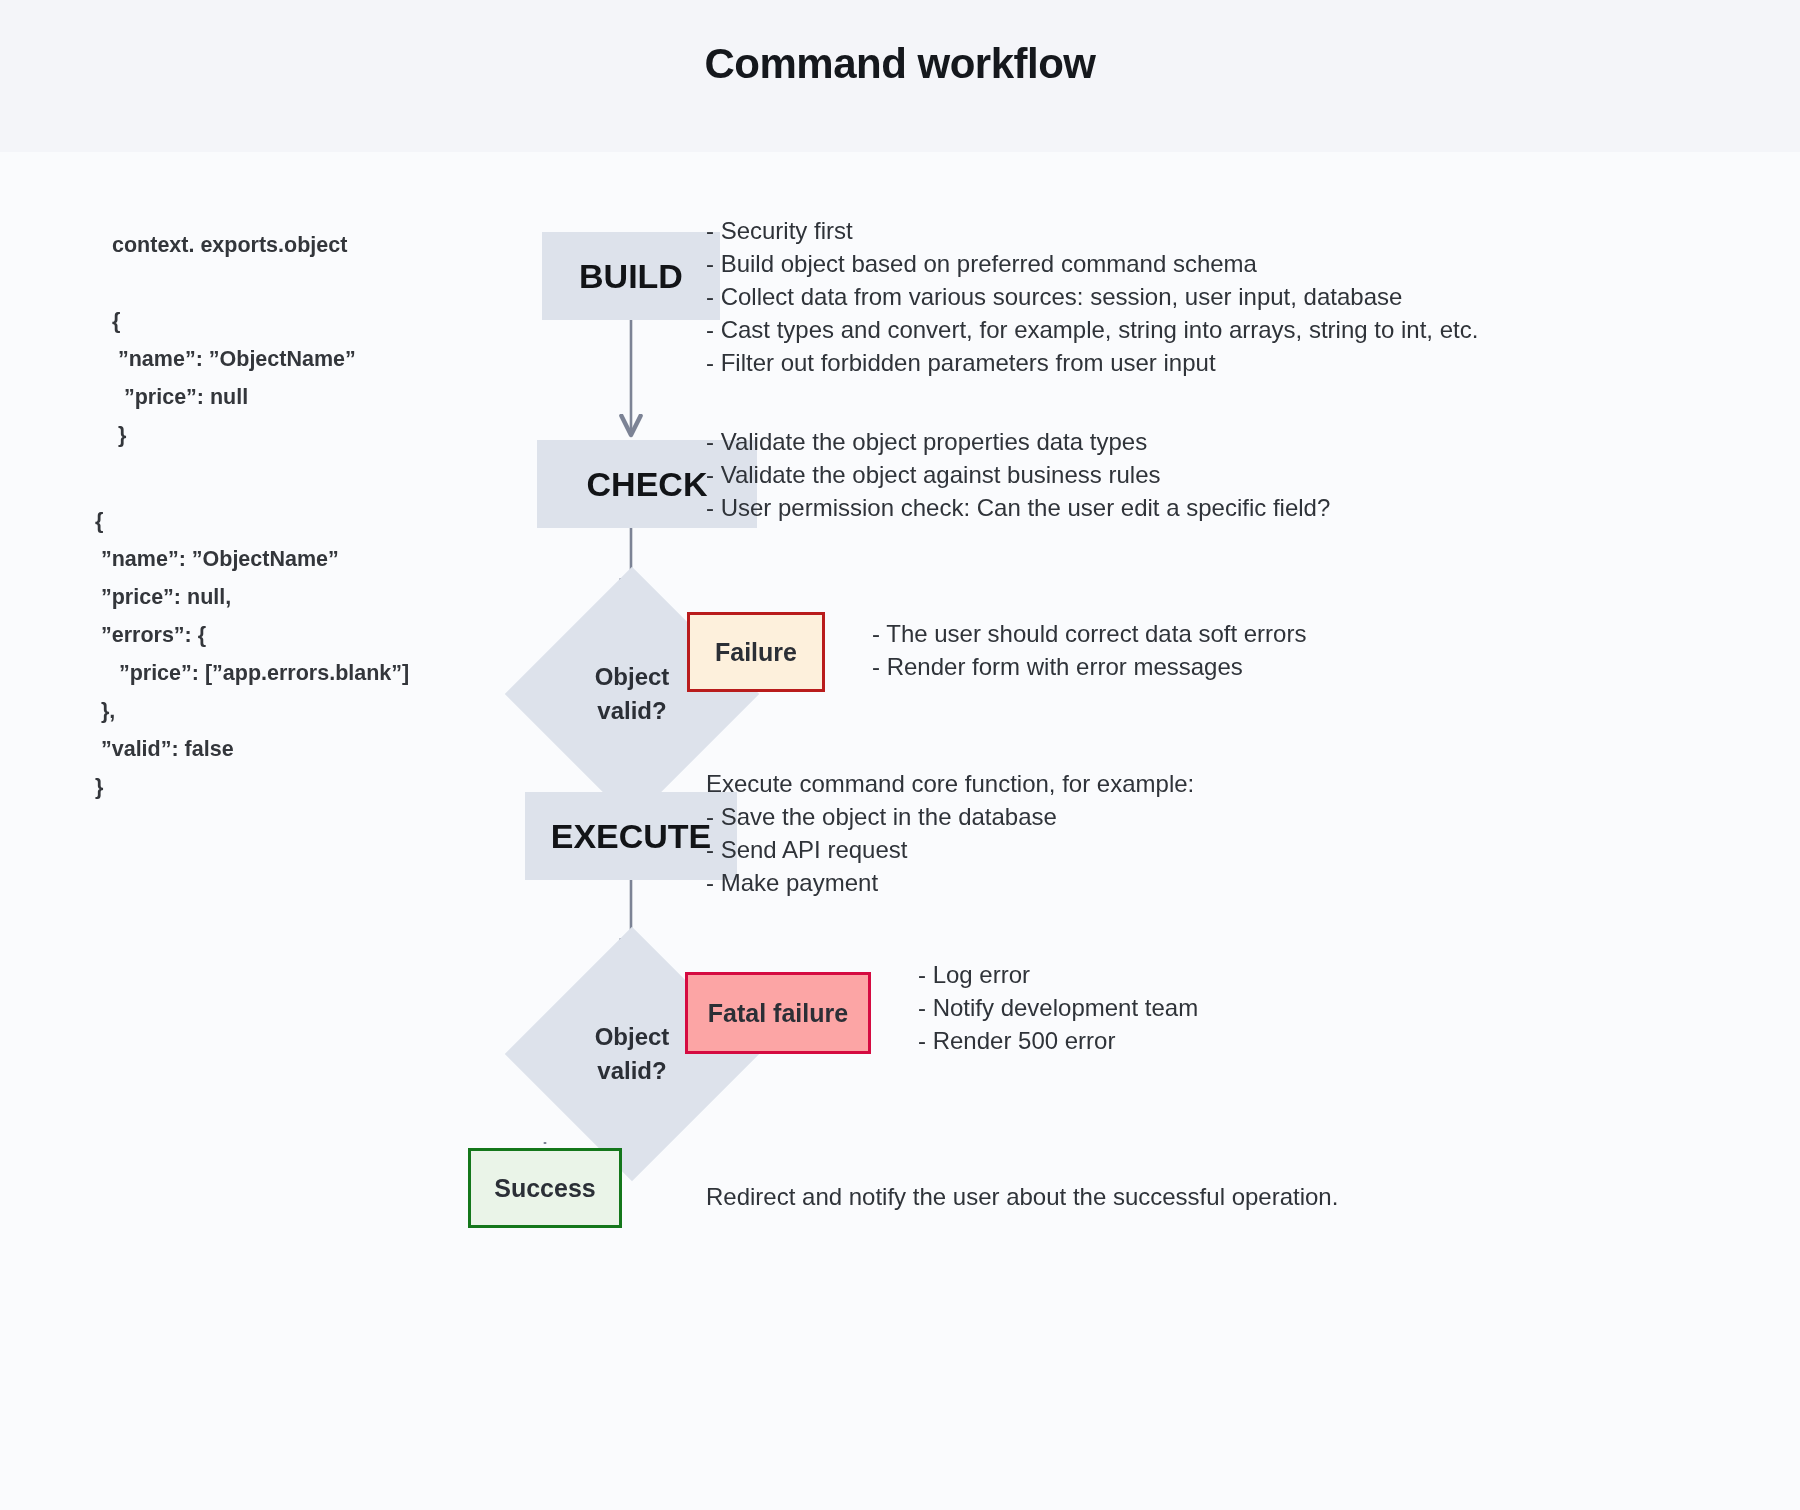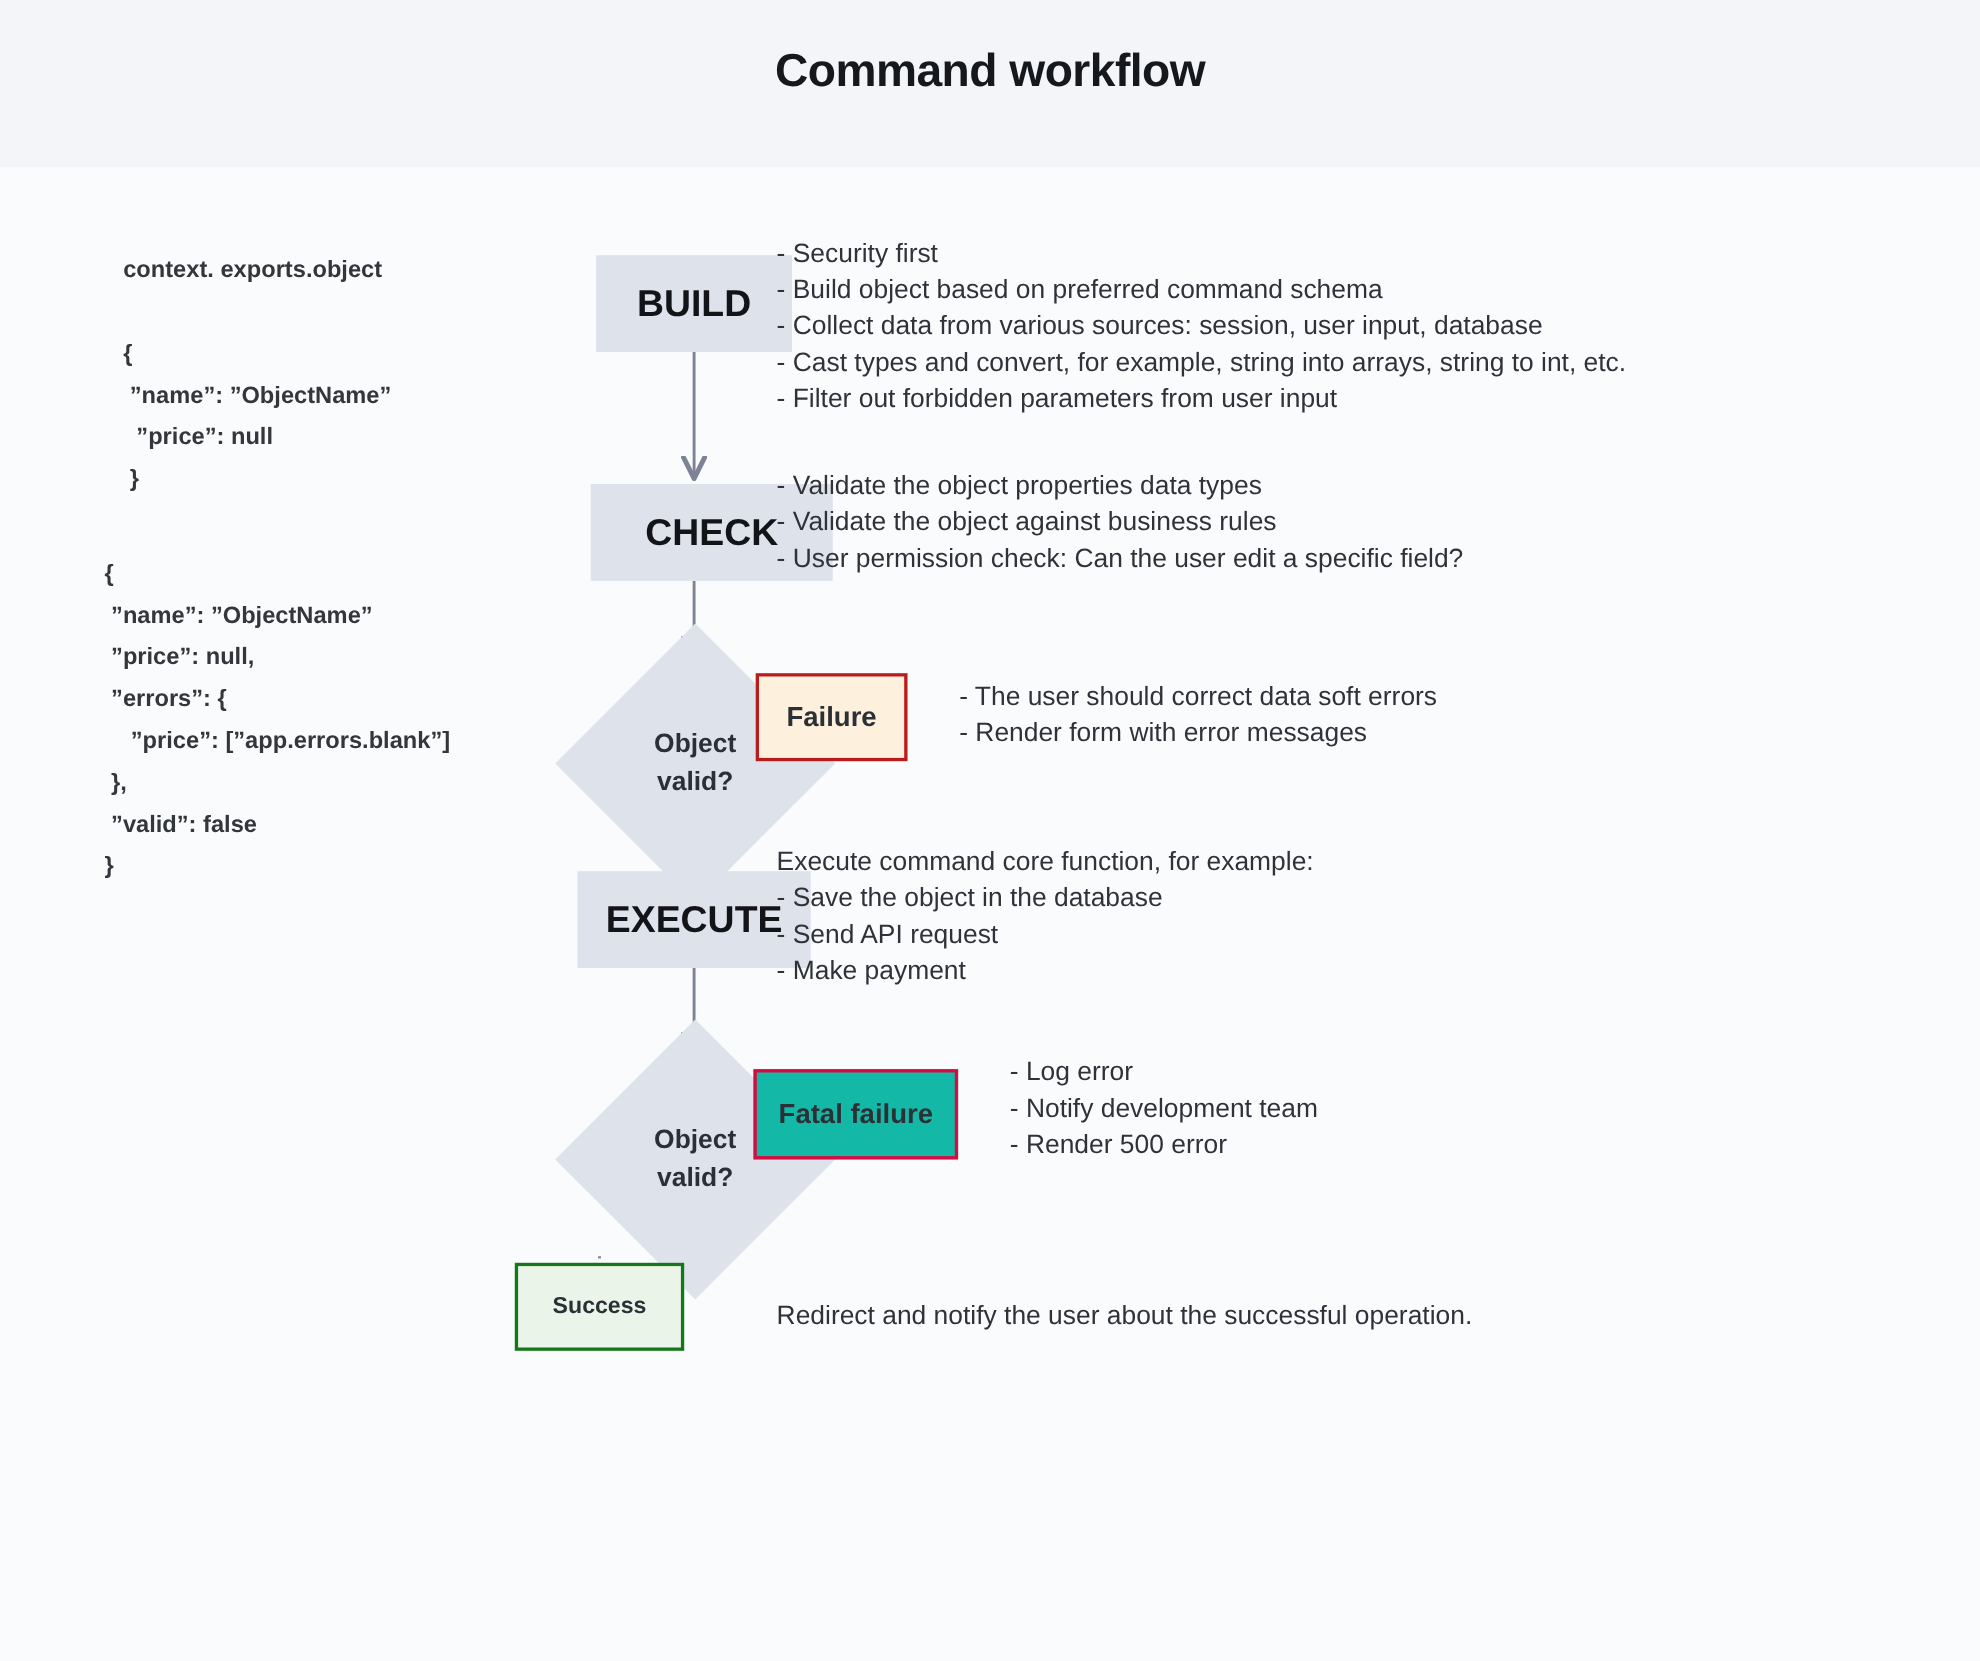--- a/index.html
+++ b/index.html
@@ -98,27 +98,27 @@
   #diamond-2 { left: 542px; top: 812px; }
 
   
   #node-failure {
     left: 687px; top: 460px; width: 138px; height: 80px;
     background: #fdf0dc; border: 3px solid #b91c1c;
     font-size: 25px; font-weight: bold; color: #2b2f36;
   }
   #node-fatal {
     left: 685px; top: 820px; width: 186px; height: 82px;
-    background: #14b8a6; border: 3px solid #d50b41;
+    background: #fca5a5; border: 3px solid #d50b41;
     font-size: 25px; font-weight: bold; color: #2b2f36;
   }
   #node-success {
     left: 468px; top: 996px; width: 154px; height: 80px;
     background: #eaf4e8; border: 3px solid #14771b;
-    font-size: 21px; font-weight: bold; color: #2b2f36;
+    font-size: 25px; font-weight: bold; color: #2b2f36;
   }
 
   
   .note {
     position: absolute;
     font-size: 24px;
     line-height: 33px;
     color: #2f3339;
     white-space: pre;
   }

